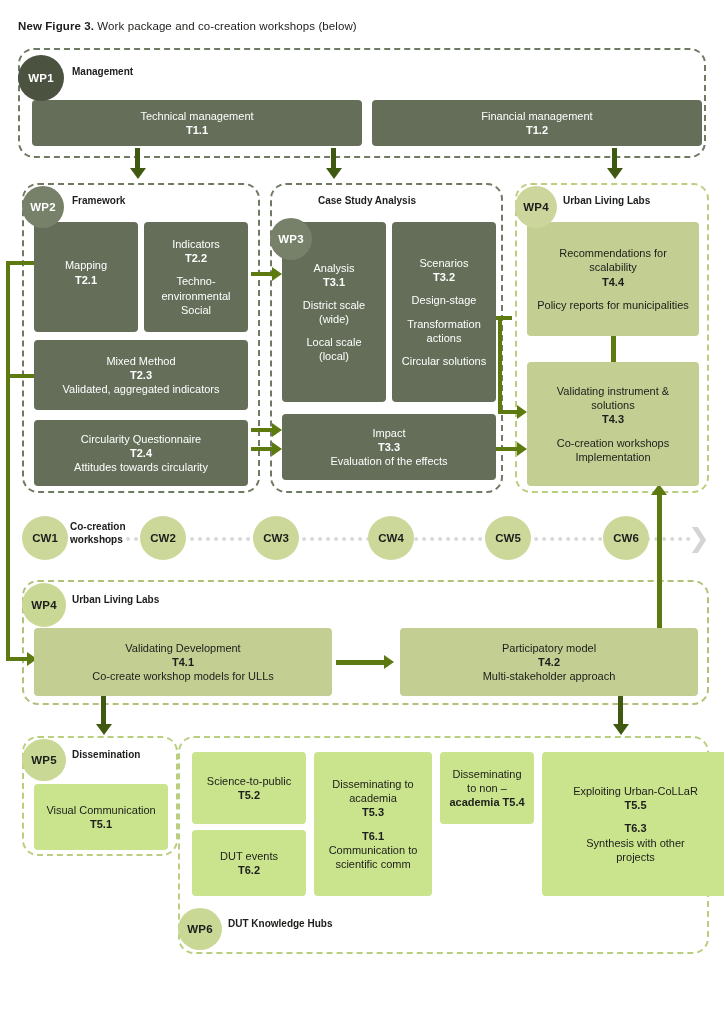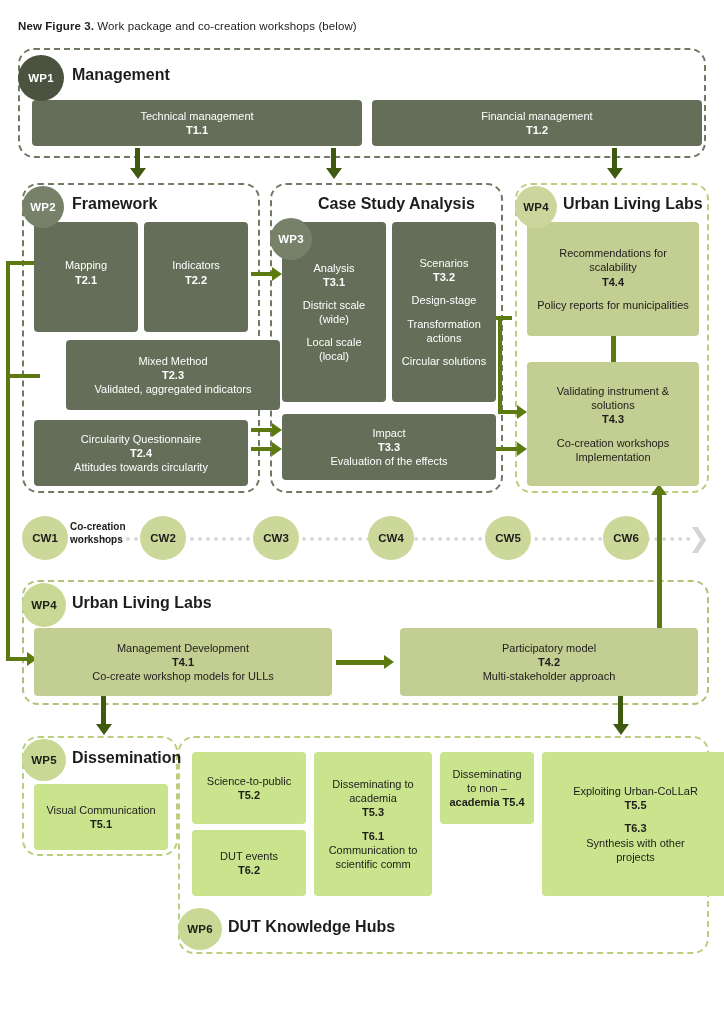--- a/index.html
+++ b/index.html
@@ -18,21 +18,21 @@
   .wpbox.mid{border-color:#aec27a;}
 
   
   .badge{border-radius:50%;display:flex;align-items:center;justify-content:center;
          font-size:11.5px;font-weight:bold;letter-spacing:.2px;z-index:6;}
   .badge.dark{background:#4b5340;color:#ffffff;}
   .badge.grey{background:#77816a;color:#ffffff;}
   .badge.olive{background:#ccd69c;color:#1d1d1b;}
   .badge.lime{background:#c9d894;color:#1d1d1b;}
 
-  .wptitle{font-size:16px;font-weight:bold;color:#1d1d1b;z-index:6;white-space:nowrap;}
+  .wptitle{font-size:10px;font-weight:bold;color:#1d1d1b;z-index:6;white-space:nowrap;}
 
   
   .task{border-radius:4px;display:flex;flex-direction:column;align-items:center;
         justify-content:center;text-align:center;padding:6px 8px;line-height:1.28;
         font-size:11px;z-index:4;}
   .task.dark{background:#646e58;color:#ffffff;}
   .task.olive{background:#c3ce92;color:#1d1d1b;}
   .task.lime{background:#c9e48c;color:#1d1d1b;}
   .task .b{font-weight:bold;}
   .task .sp{height:9px;}
@@ -85,22 +85,23 @@
 
 <div class="abs task dark" style="left:34px;top:222px;width:104px;height:110px;">
   <div>Mapping</div>
   <div class="b">T2.1</div>
   <div class="sp"></div>
 </div>
 <div class="abs task dark" style="left:144px;top:222px;width:104px;height:110px;">
   <div>Indicators</div>
   <div class="b">T2.2</div>
   <div class="sp"></div>
-</div>
-<div class="abs task dark" style="left:34px;top:340px;width:214px;height:70px;margin-left:32px;">
+  <div>Techno-environmental Social</div>
+</div>
+<div class="abs task dark" style="left:34px;top:340px;width:214px;height:70px;">
   <div>Mixed Method</div>
   <div class="b">T2.3</div>
   <div>Validated, aggregated indicators</div>
 </div>
 <div class="abs task dark" style="left:34px;top:420px;width:214px;height:66px;">
   <div>Circularity Questionnaire</div>
   <div class="b">T2.4</div>
   <div>Attitudes towards circularity</div>
 </div>
 
@@ -193,21 +194,21 @@
 <div class="abs cw" style="left:253px;top:516px;width:46px;height:44px;">CW3</div>
 <div class="abs cw" style="left:368px;top:516px;width:46px;height:44px;">CW4</div>
 <div class="abs cw" style="left:485px;top:516px;width:46px;height:44px;">CW5</div>
 <div class="abs cw" style="left:603px;top:516px;width:46px;height:44px;">CW6</div>
 
 <div class="abs wpbox mid" style="left:22px;top:580px;width:687px;height:125px;"></div>
 <div class="abs badge lime" style="left:22px;top:583px;width:44px;height:44px;">WP4</div>
 <div class="abs wptitle" style="left:72px;top:594px;">Urban Living Labs</div>
 
 <div class="abs task olive" style="left:34px;top:628px;width:298px;height:68px;">
-  <div>Management Development</div>
+  <div>Validating Development</div>
   <div class="b">T4.1</div>
   <div>Co-create workshop models for ULLs</div>
 </div>
 <div class="abs task olive" style="left:400px;top:628px;width:298px;height:68px;">
   <div>Participatory model</div>
   <div class="b">T4.2</div>
   <div>Multi-stakeholder approach</div>
 </div>
 
 <div class="abs ln" style="left:336px;top:660px;width:52px;height:5px;"></div>

